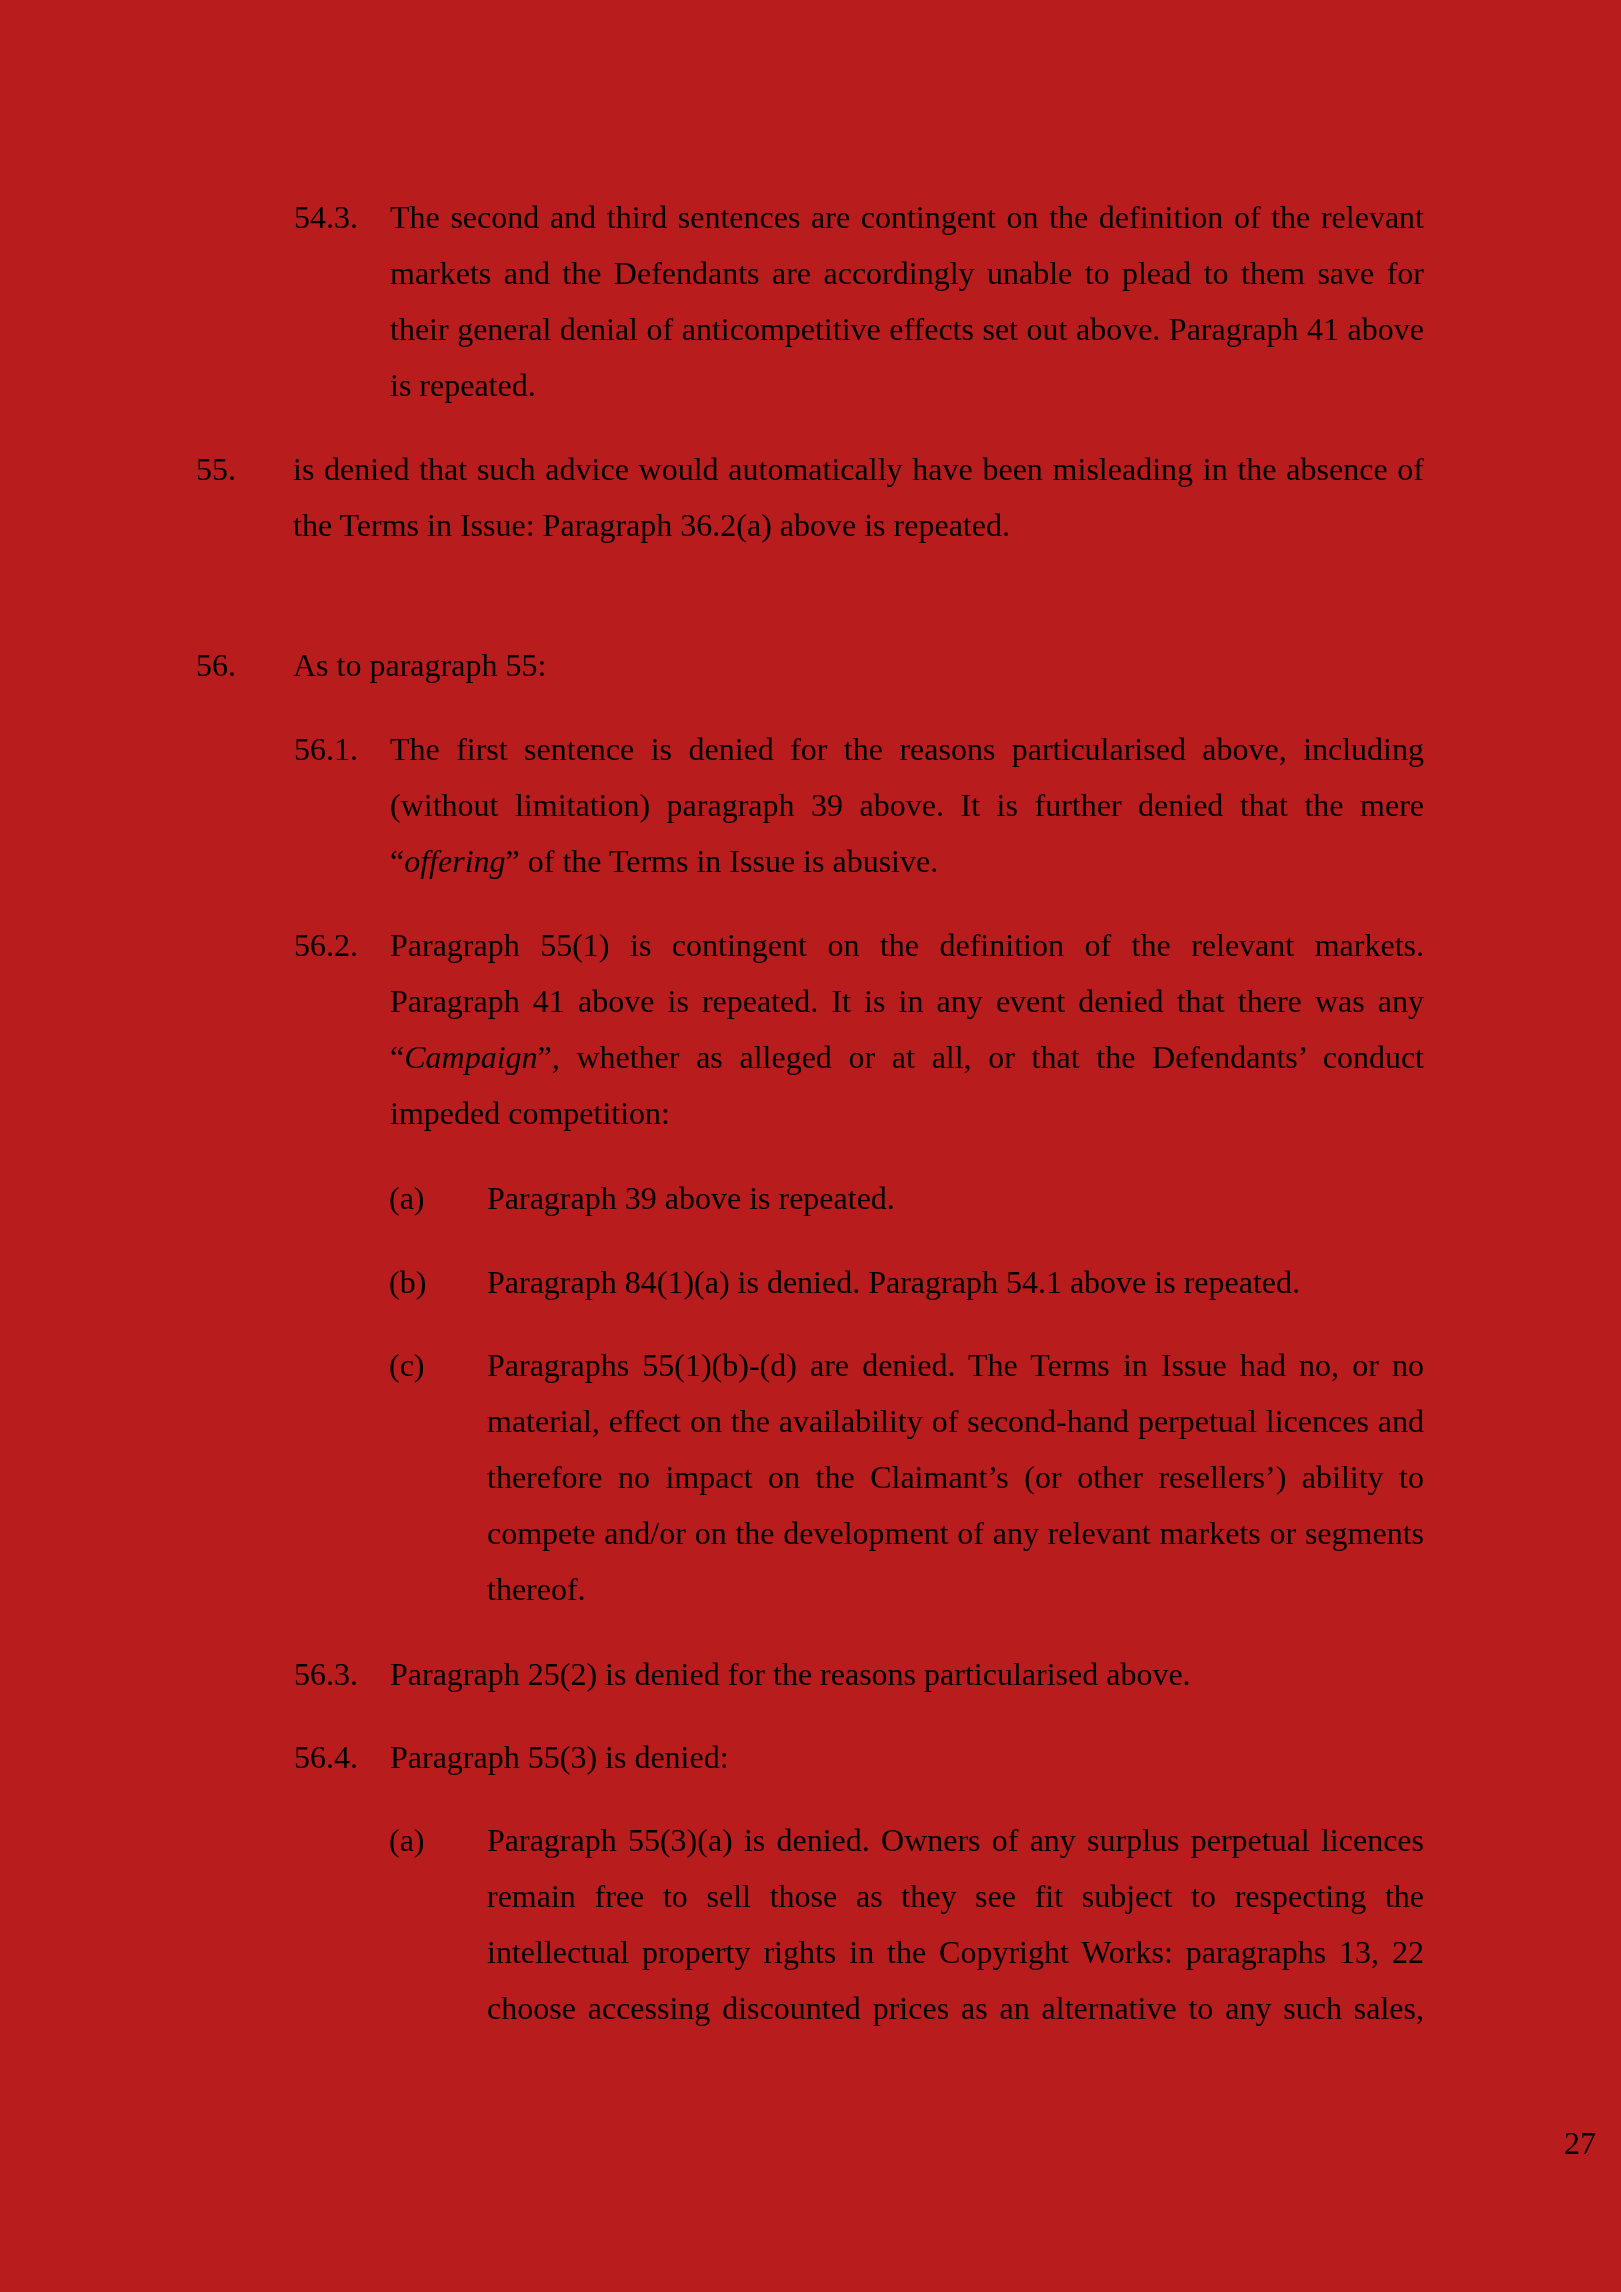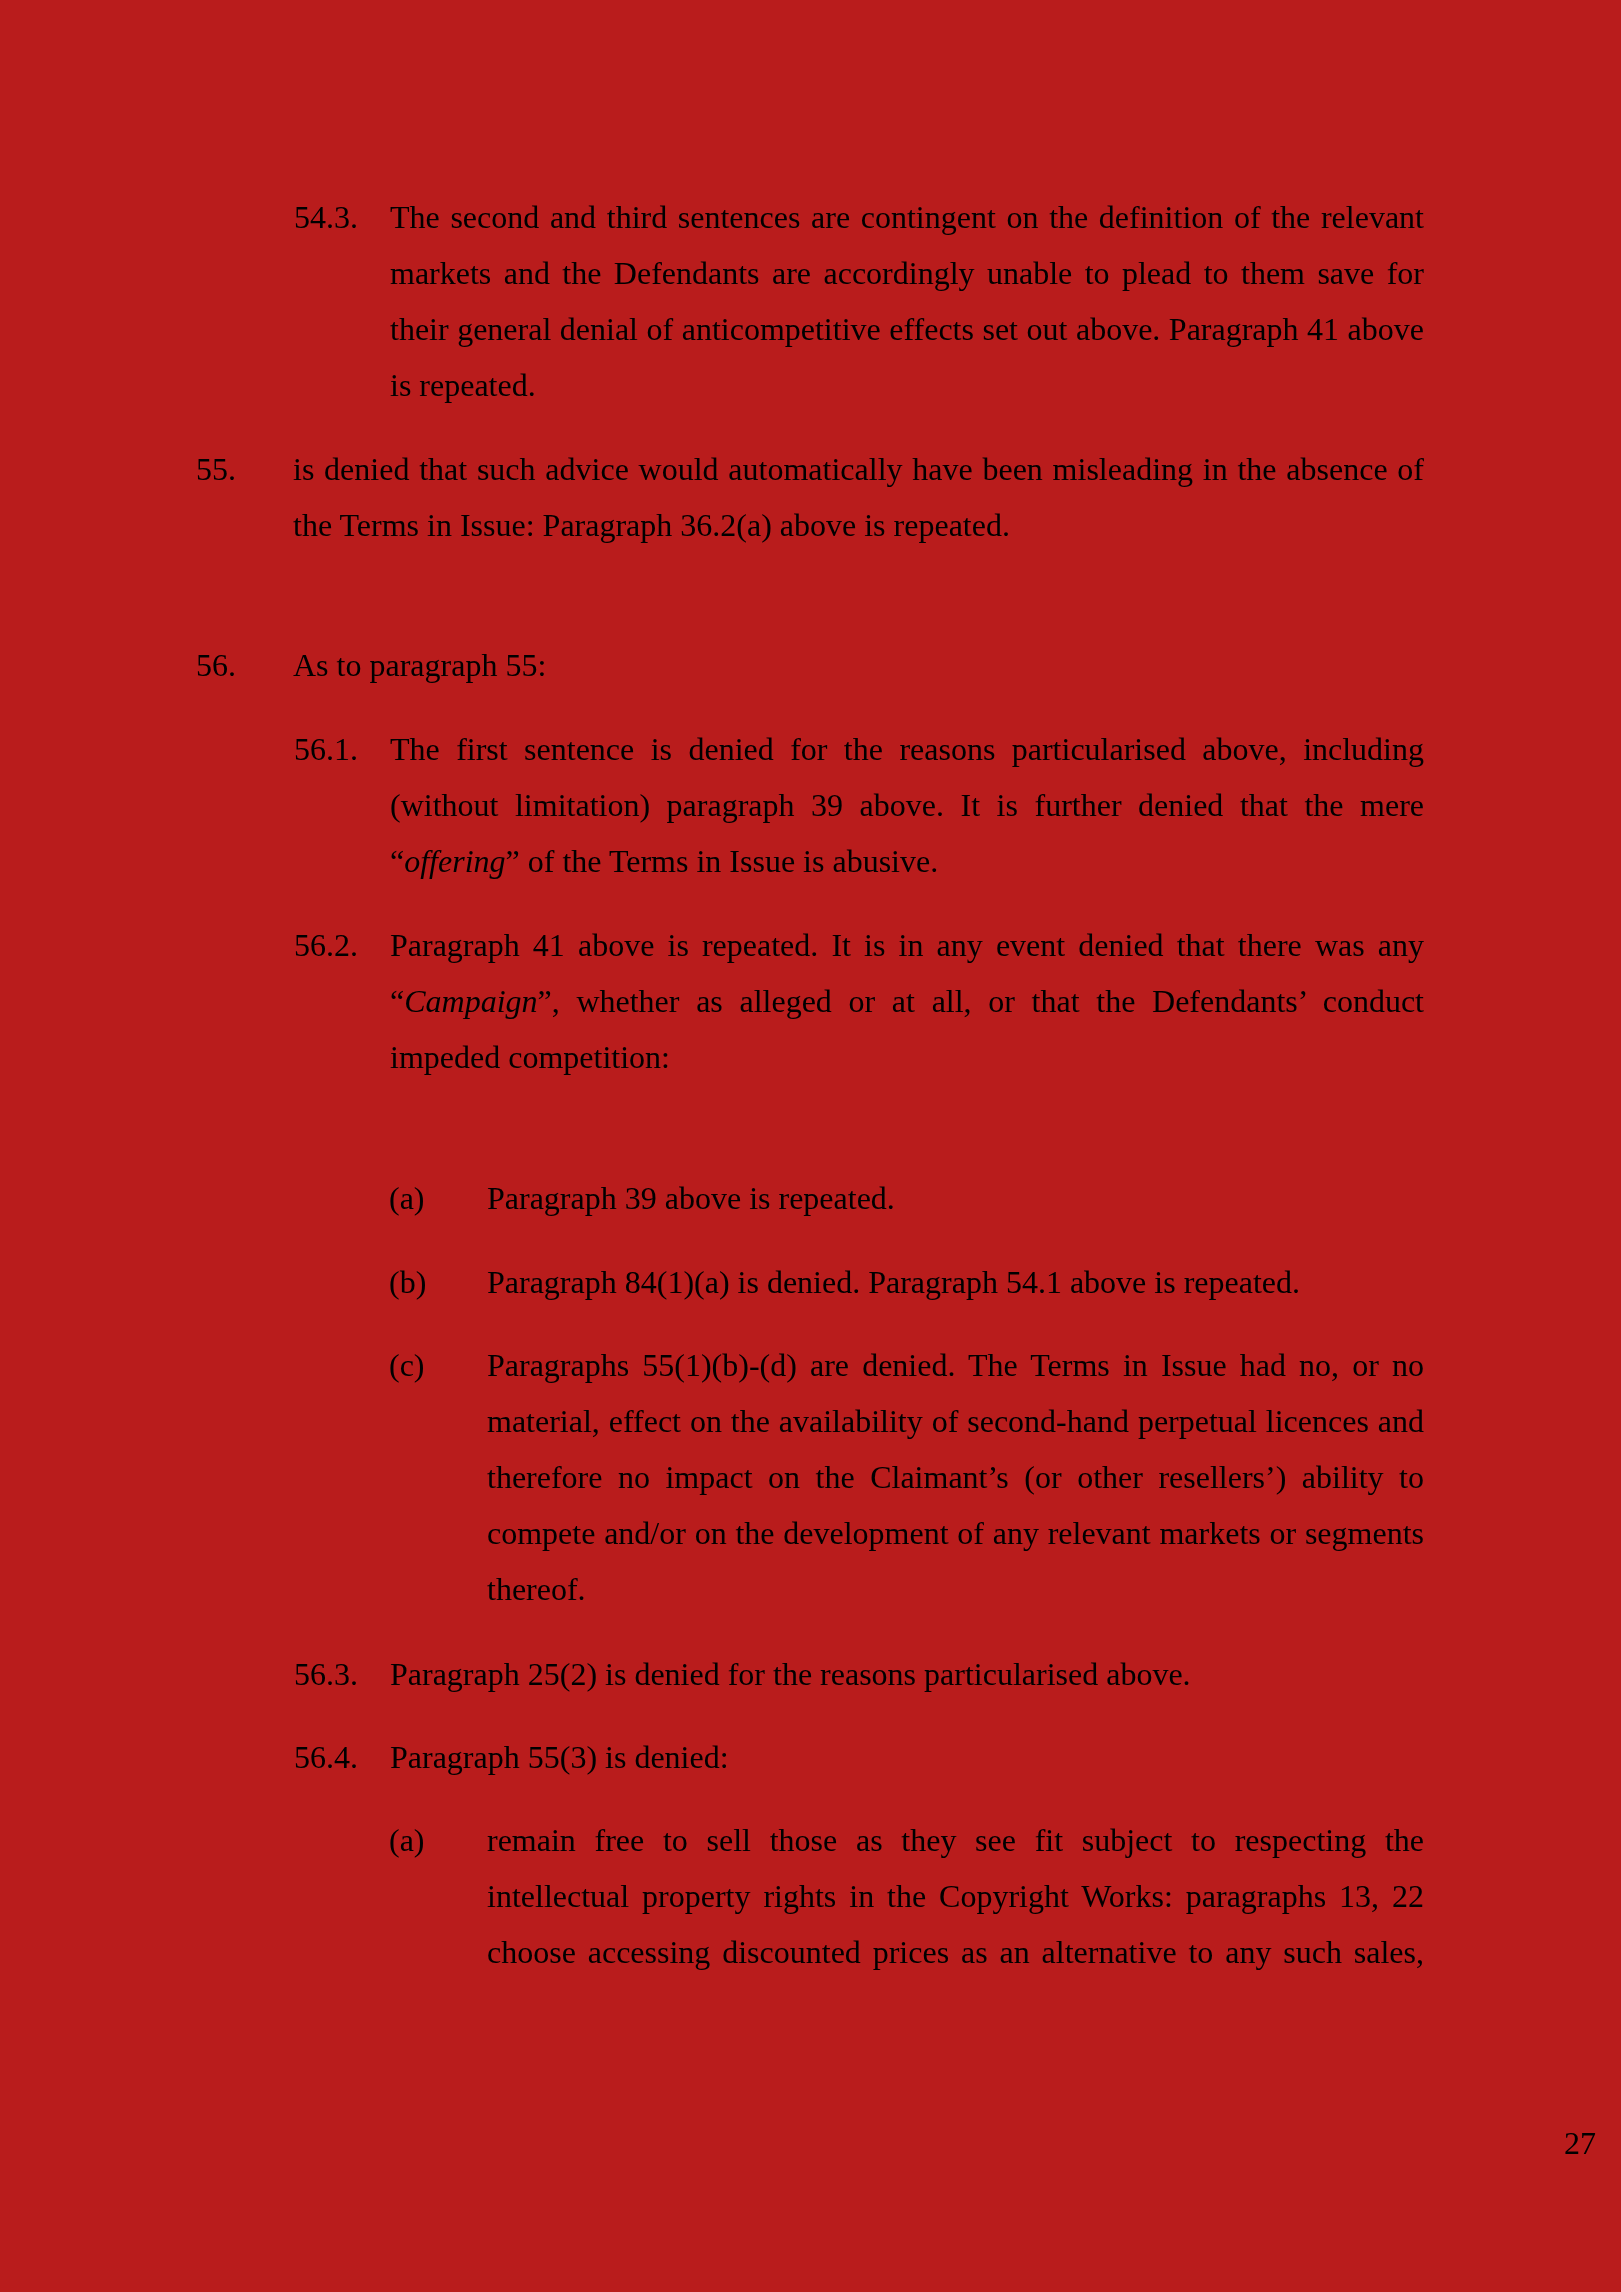--- a/index.html
+++ b/index.html
@@ -56,20 +56,21 @@
     <div class="text">
       <span class="line">The first sentence is denied for the reasons particularised above, including</span>
       <span class="line">(without limitation) paragraph 39 above. It is further denied that the mere</span>
       <span class="line last"><span>“</span><em>offering</em><span>” of the Terms in Issue is abusive.</span></span>
     </div>
   </div>
 
   <div class="block lvl2" style="top:917px;">
     <span class="num">56.2.</span>
     <div class="text">
+      <span class="line">Paragraph 55(1) is contingent on the definition of the relevant markets.</span>
       <span class="line">Paragraph 41 above is repeated. It is in any event denied that there was any</span>
       <span class="line"><span>“</span><em>Campaign</em><span>”, whether as alleged or at all, or that the Defendants’ conduct</span></span>
       <span class="line last">impeded competition:</span>
     </div>
   </div>
 
   <div class="block lvl3" style="top:1170px;">
     <span class="num">(a)</span>
     <div class="text">
       <span class="line last">Paragraph 39 above is repeated.</span>
@@ -104,20 +105,21 @@
   <div class="block lvl2" style="top:1729px;">
     <span class="num">56.4.</span>
     <div class="text">
       <span class="line last">Paragraph 55(3) is denied:</span>
     </div>
   </div>
 
   <div class="block lvl3" style="top:1812px;">
     <span class="num">(a)</span>
     <div class="text">
+      <span class="line">Paragraph 55(3)(a) is denied. Owners of any surplus perpetual licences</span>
       <span class="line">remain free to sell those as they see fit subject to respecting the</span>
       <span class="line">intellectual property rights in the Copyright Works: paragraphs 13, 22</span>
       <span class="line">choose accessing discounted prices as an alternative to any such sales,</span>
     </div>
   </div>
 
   <div class="page-number">27</div>
 </div>
 
 

